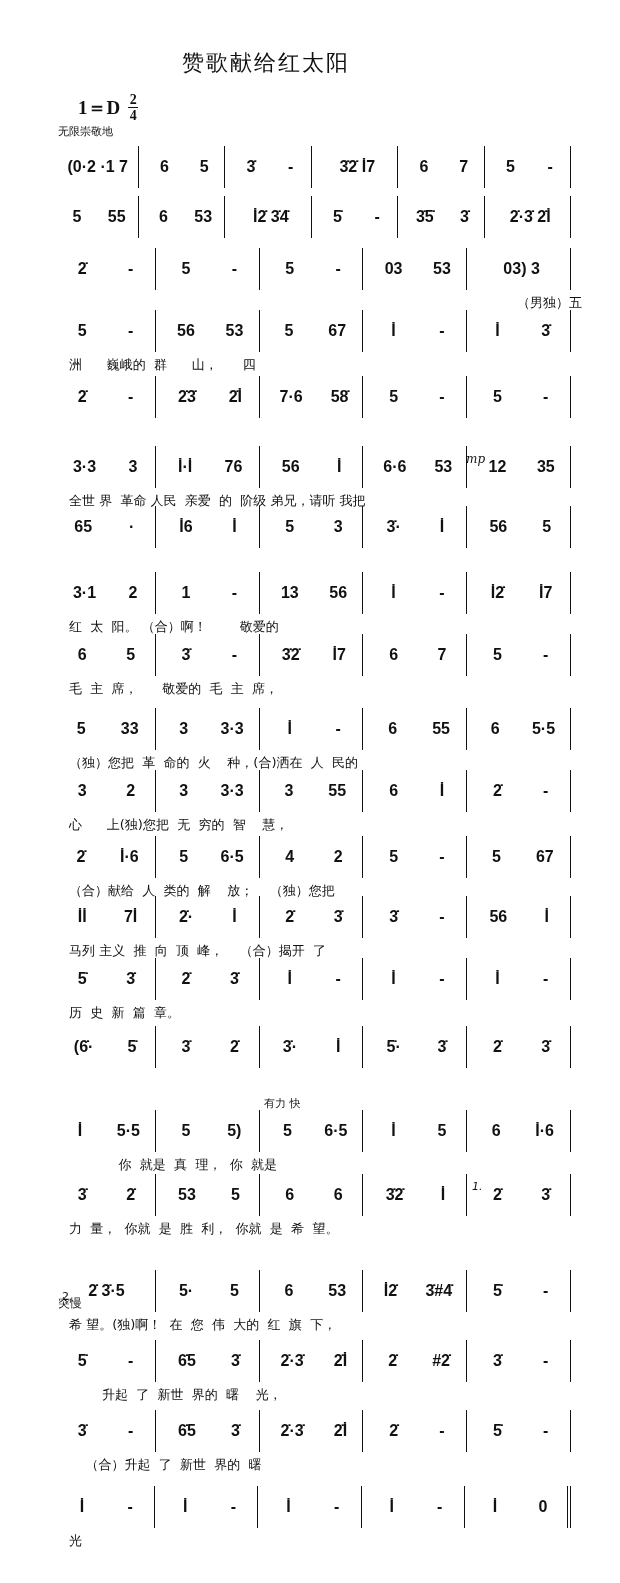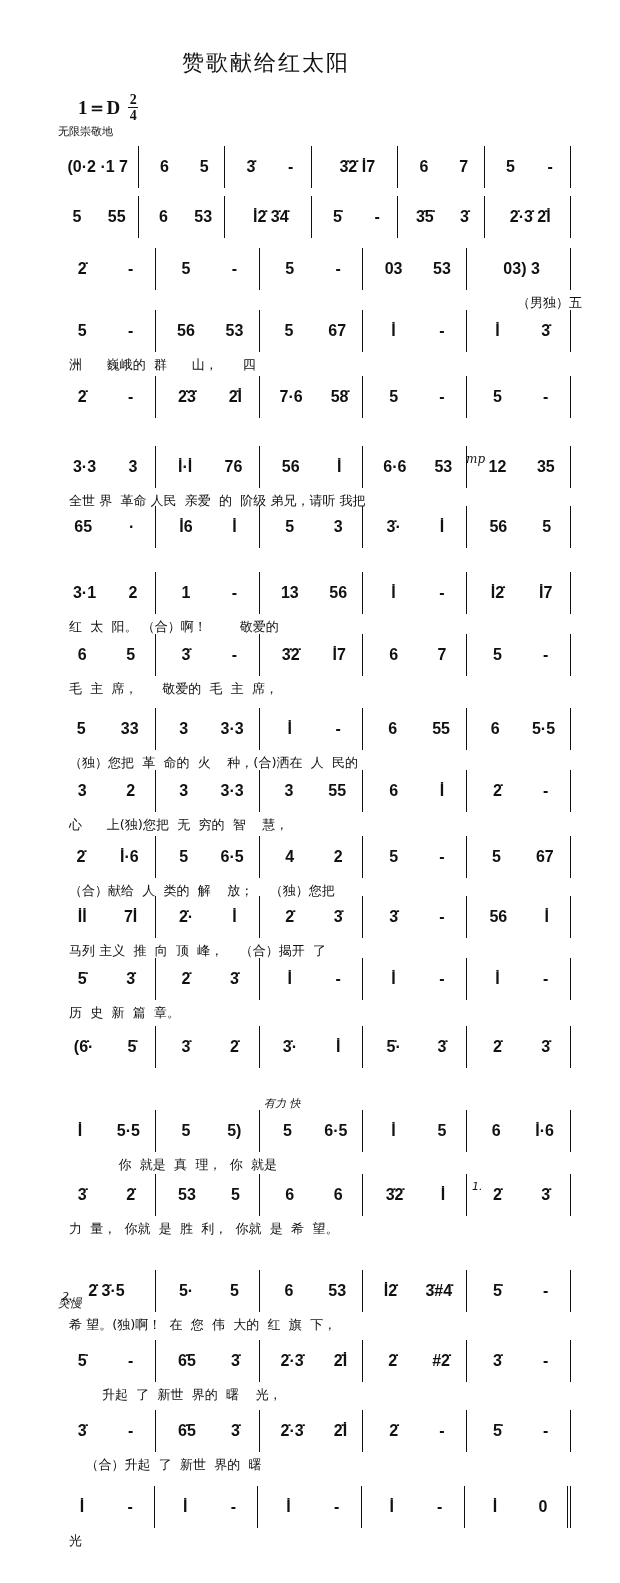--- a/index.html
+++ b/index.html
@@ -16,21 +16,21 @@
   .row { position:absolute; left:58px; width:513px; height:42px; }
   .measures { position:absolute; left:0; top:0; width:100%; height:42px; display:flex; }
   .m { position:relative; flex:1; display:flex; align-items:center; justify-content:space-around;
        font-family:"Liberation Sans", sans-serif; font-weight:bold; font-size:16px;
        border-right:1.5px solid #111; padding-left:6px; }
   .m:first-child { padding-left:0; }
   .m.final { border-right:4px double #111; }
   .note { display:inline-block; min-width:14px; text-align:center; }
   .lyr { position:absolute; left:11px; top:46px; width:100%; font-size:13px; display:flex;
          justify-content:space-between; white-space:pre; }
-  .mark { position:absolute; font-size:11px;font-style:italic; }
+  .mark { position:absolute; font-size:11px; }
   .mp { position:absolute; font-family:"DejaVu Serif", serif; font-style:italic; font-size:12px; }
 </style>
 </head>
 <body>
 
 <div class="title">赞歌献给红太阳</div>
 <div class="key">
   <span>1＝D</span>
   <span class="frac">
     <span>2</span>

